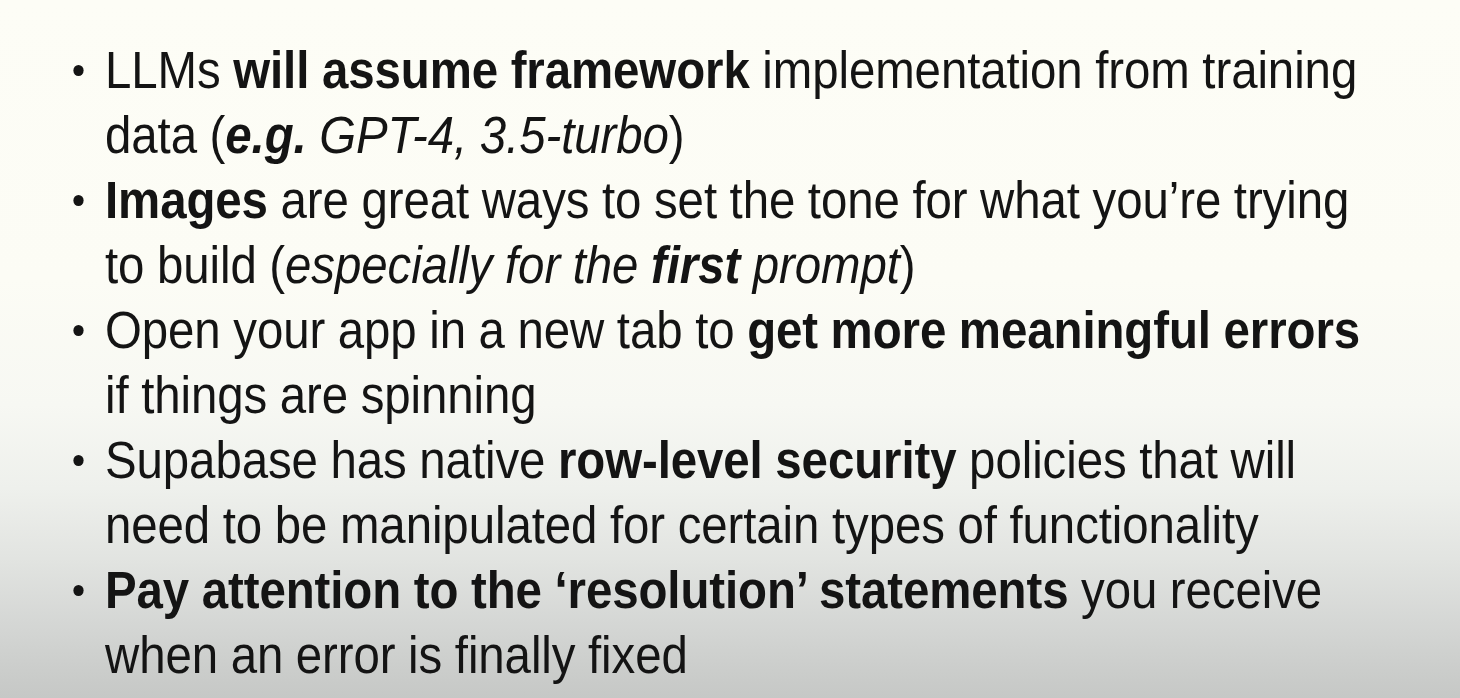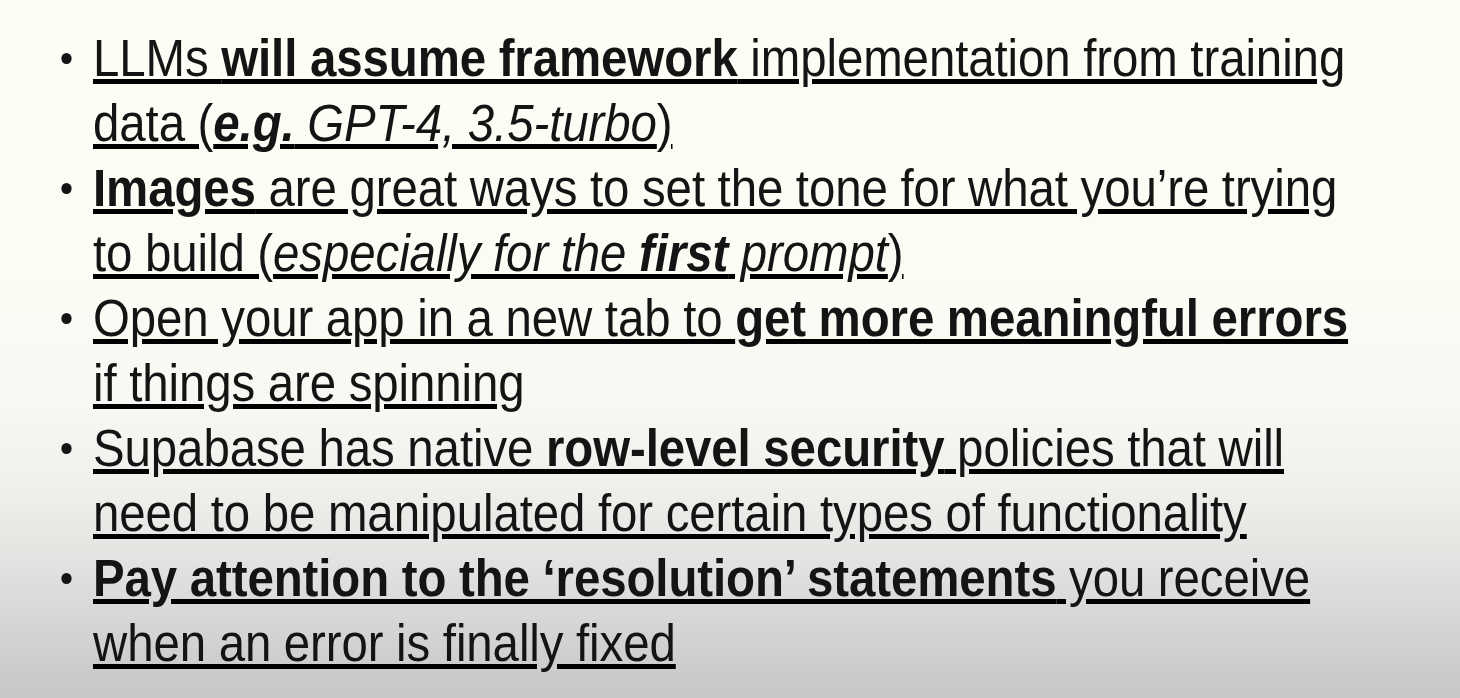--- a/index.html
+++ b/index.html
@@ -27,27 +27,26 @@
       #e2e4e1 80%,
       #d5d7d5 89%,
       #cbcdcb 96%,
       #c6c8c6 100%
     );
     overflow: hidden;
   }
 
   #bullet-list {
     list-style: none;
-    margin: 0;
+    margin: 12px;
     padding: 0;
     position: absolute;
     left: 0;
     top: 26px;
     width: 1202px;
-    text-decoration: underline;
   }
 
   .bullet-item {
     position: relative;
     padding-left: 100px;
     padding-right: 12px;
     margin: 0;
     color: #141414;
     font-size: 51px;
     line-height: 65px;

